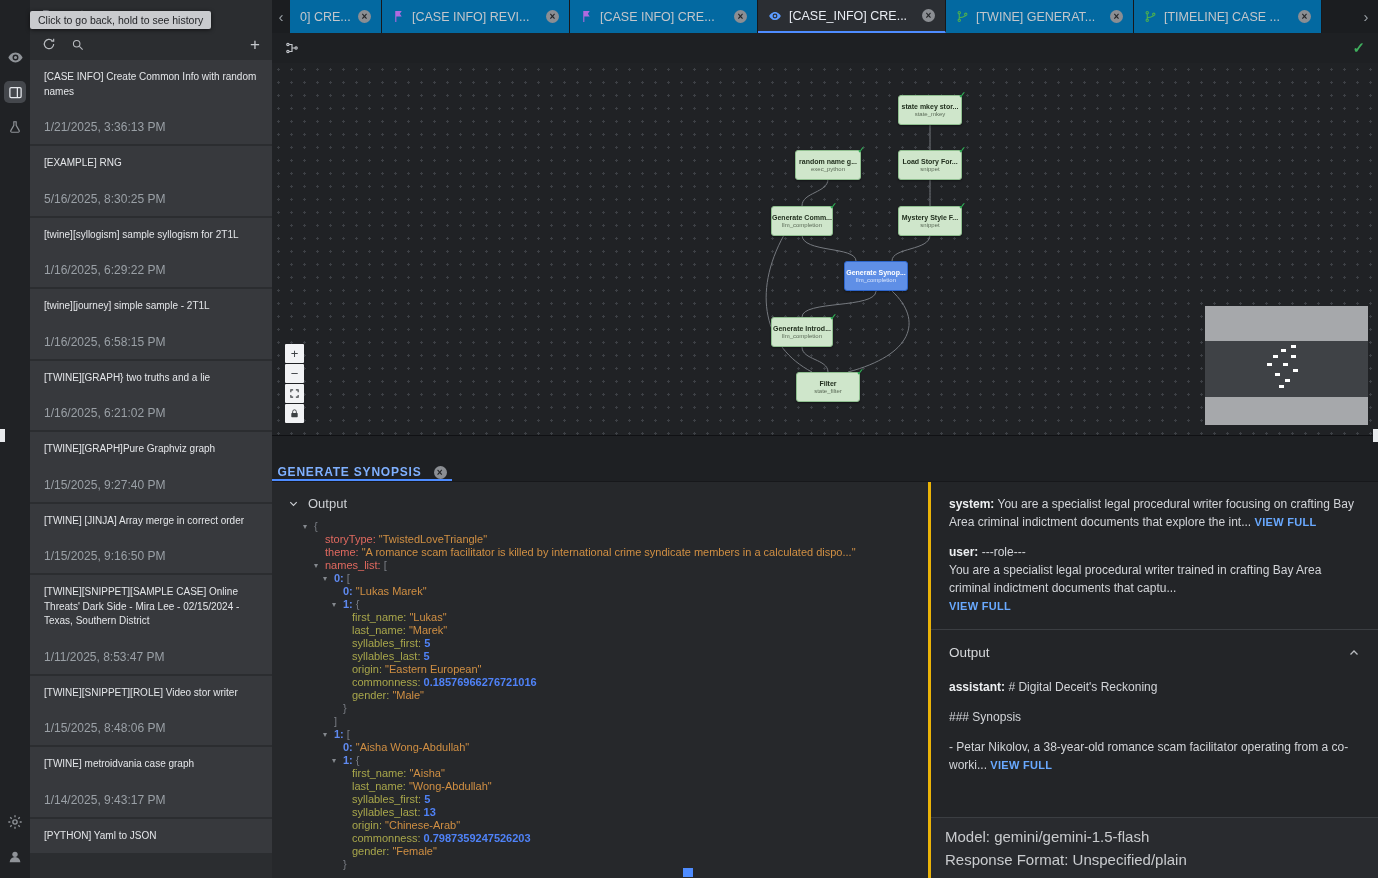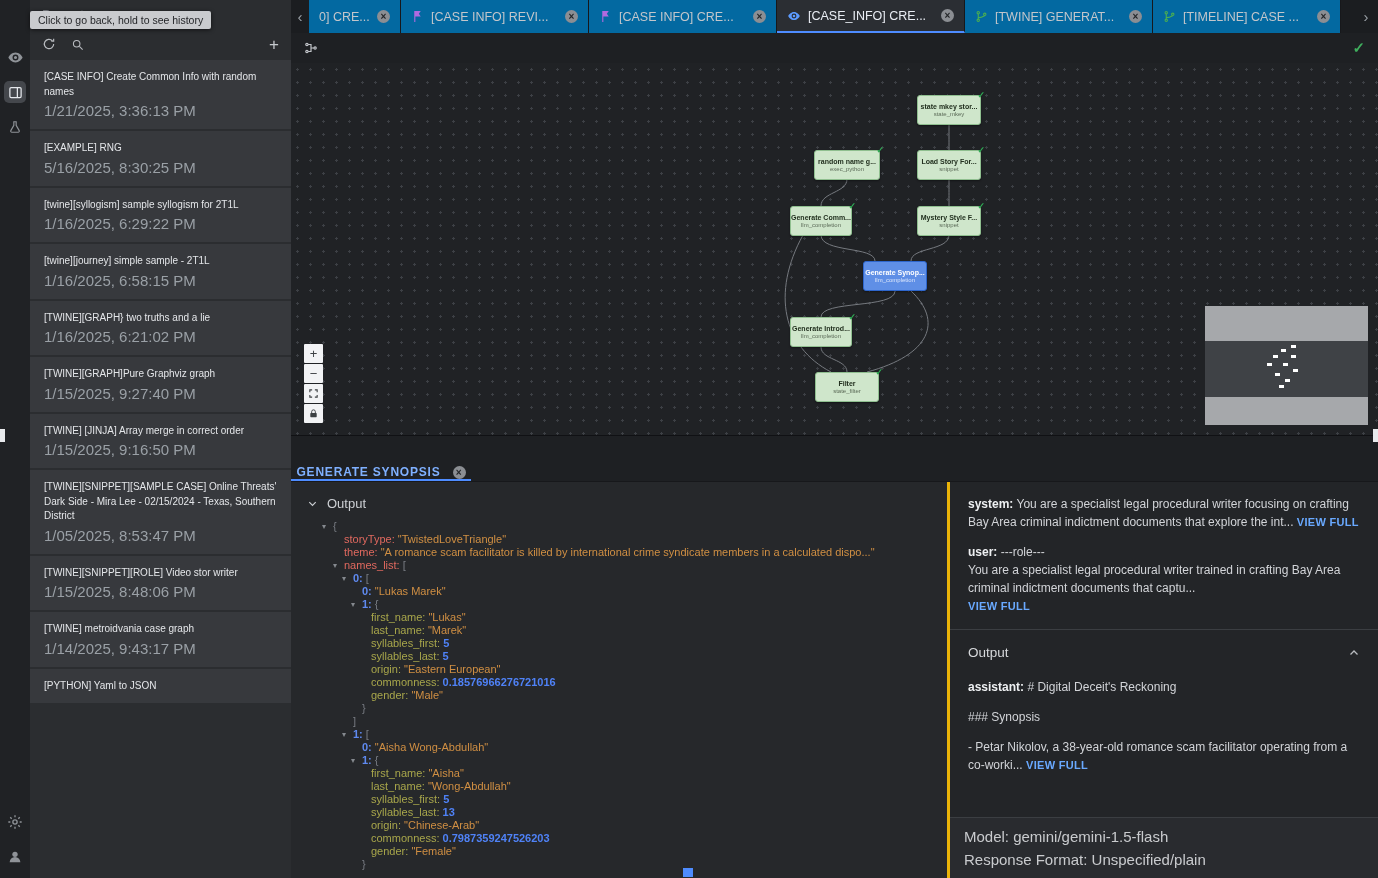--- a/index.html
+++ b/index.html
@@ -6,29 +6,29 @@
 html,body{width:1378px;height:878px;background:#1b1d20;overflow:hidden}
 .app{display:flex;width:1378px;height:878px;position:relative;color:#dfe1e5}
 
 
 .rail{width:30px;flex:none;background:#202225;display:flex;flex-direction:column;align-items:center;padding:46px 0 10px;gap:13px}
 .rail-icon{width:22px;height:22px;display:flex;align-items:center;justify-content:center;color:#8f9398}
 .rail-icon.active{background:#44474c;border-radius:5px;color:#e4e7eb}
 .rail-spacer{flex:1}
 
 
-.sidebar{width:261px;flex:none;background:#2b2d30;display:flex;flex-direction:column;position:relative}
+.sidebar{width:242px;flex:none;background:#2b2d30;display:flex;flex-direction:column;position:relative}
 .sb-header{height:28px;padding:7px 12px 0;color:#7d8187;font-size:13px}
 .tooltip{position:absolute;top:11px;left:0;background:#c9cbce;color:#1f2124;font-size:10.5px;padding:3px 8px;border-radius:2px;white-space:nowrap;z-index:40;box-shadow:0 1px 4px rgba(0,0,0,.6)}
 .sb-toolbar{height:32px;display:flex;align-items:center;padding:0 12px;gap:15px;color:#b9bcc0;flex:none}
 .sb-toolbar .plus{margin-left:auto;font-size:17px;color:#c6c9cd;line-height:1}
 .sb-list{flex:1;overflow:hidden}
 .sb-item{background:#37393d;border-bottom:2px solid #2b2d30;padding:10px 14px;cursor:pointer}
 .sb-title{font-size:10px;line-height:1.45;color:#e4e6e9}
-.sb-time{font-size:15px;color:#9aa0a6;margin-top:3px;min-height:0}
+.sb-time{font-size:12px;color:#9aa0a6;margin-top:21px;min-height:0}
 
 
 .main{flex:1;min-width:0;display:flex;flex-direction:column}
 
 
 .tabbar{height:33px;flex:none;background:#1b1d20;display:flex;align-items:stretch}
 .tab-scroll{width:18px;display:flex;align-items:center;justify-content:center;color:#9aa0a6;font-size:15px;flex:none}
 .tab-scroll.right{margin-left:auto;width:24px}
 .tab{display:flex;align-items:center;gap:7px;padding:0 10px;background:#0369a1;border-right:1px solid #17181b;font-size:12.5px;color:#c3c6cb;white-space:nowrap;overflow:hidden;cursor:pointer}
 .tab.partial{width:92px;flex:none}
@@ -176,21 +176,21 @@
       <div class="sb-item">
         <div class="sb-title">[TWINE][GRAPH]Pure Graphviz graph</div>
         <div class="sb-time">1/15/2025, 9:27:40 PM</div>
       </div>
       <div class="sb-item">
         <div class="sb-title">[TWINE] [JINJA] Array merge in correct order</div>
         <div class="sb-time">1/15/2025, 9:16:50 PM</div>
       </div>
       <div class="sb-item">
         <div class="sb-title">[TWINE][SNIPPET][SAMPLE CASE] Online Threats' Dark Side - Mira Lee - 02/15/2024 - Texas, Southern District</div>
-        <div class="sb-time">1/05/2025, 8:53:47 PM</div>
+        <div class="sb-time">1/11/2025, 8:53:47 PM</div>
       </div>
       <div class="sb-item">
         <div class="sb-title">[TWINE][SNIPPET][ROLE] Video stor writer</div>
         <div class="sb-time">1/15/2025, 8:48:06 PM</div>
       </div>
       <div class="sb-item">
         <div class="sb-title">[TWINE] metroidvania case graph</div>
         <div class="sb-time">1/14/2025, 9:43:17 PM</div>
       </div>
       <div class="sb-item">

